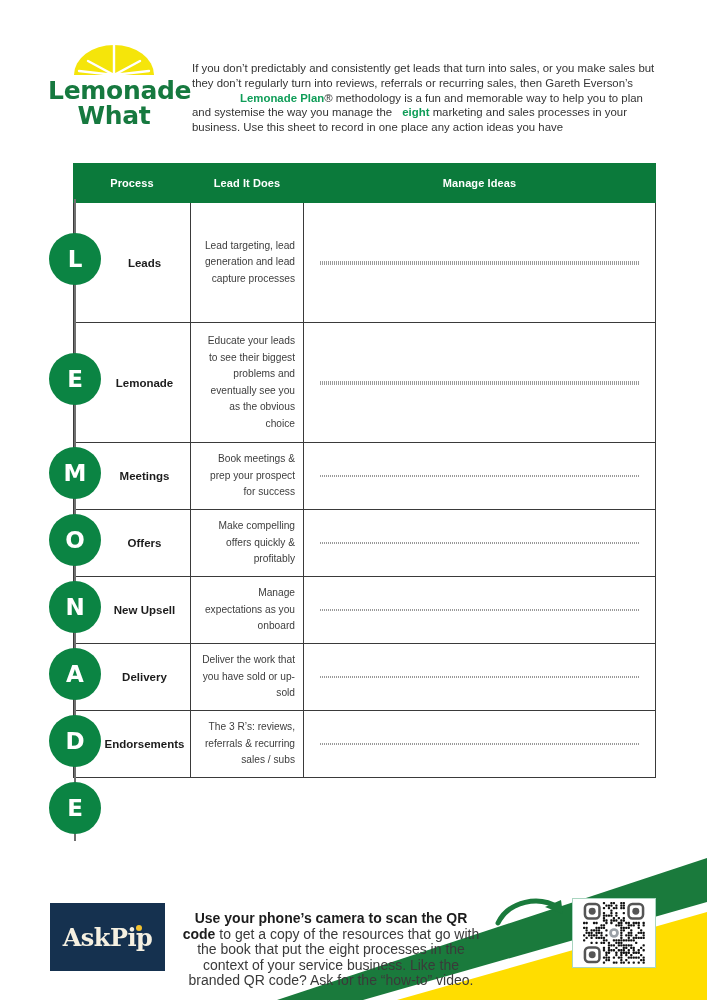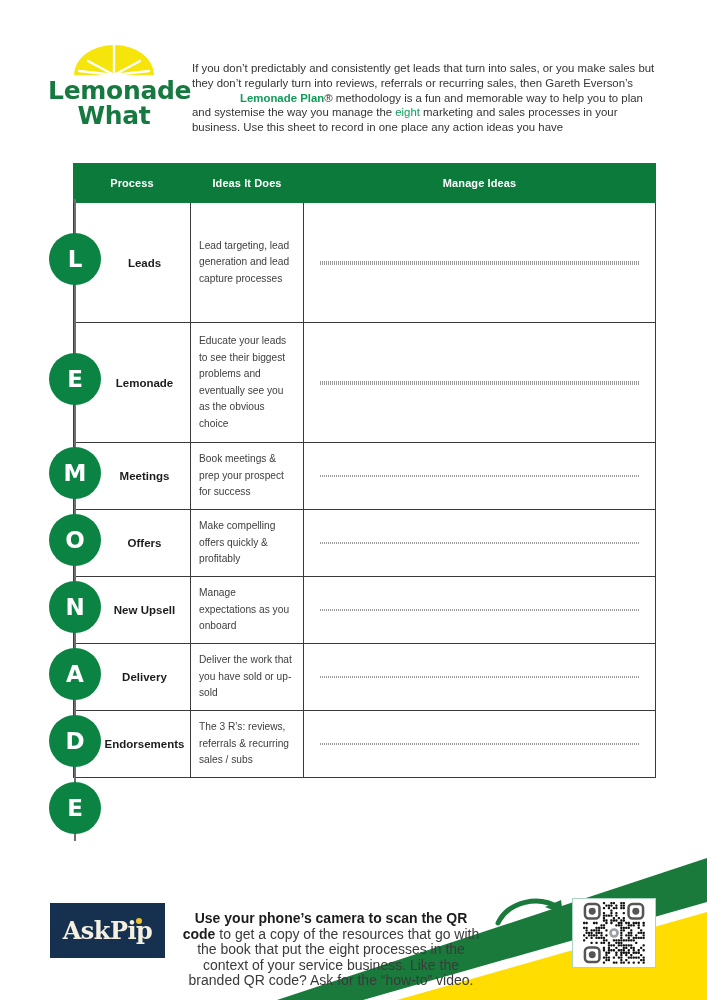--- a/index.html
+++ b/index.html
@@ -54,21 +54,21 @@
     position: absolute;
     left: 192px;
     top: 50px;
     width: 466px;
     font-size: 11.4px;
     line-height: 14.6px;
     color: #333333;
     text-align: left;
   }
   .brand-green { color: #0f9d58; font-weight: bold; padding-left: 48px; }
-  .bold-green  { color: #0f9d58; font-weight: normal; }
+  .bold-green  { color: #0f9d58; font-weight: bold; margin-left: 7px; }
 
   
   #process-table {
     position: absolute;
     left: 73px;
     top: 163px;
     width: 582px;
     border-collapse: collapse;
     table-layout: fixed;
   }
@@ -94,21 +94,21 @@
 
   .cell-process {
     position: relative;
     text-align: center;
     font-size: 11.5px;
     font-weight: bold;
     color: #1c1c1c;
     padding-left: 26px;
   }
   .cell-what {
-    text-align: left;
+    text-align: right;
     font-size: 10.2px;
     line-height: 16.5px;
     color: #3d3d3d;
     padding: 6px 8px;
   }
   .cell-ideas {
     padding: 0 16px;
   }
 
   .dotline {
@@ -140,21 +140,21 @@
     justify-content: center;
     box-sizing: border-box;
   }
 
   
   #askpip-logo {
     position: absolute;
     left: 50px;
     top: 903px;
     width: 115px;
-    height: 55px;
+    height: 68px;
     background: #15314f;
     display: flex;
     align-items: center;
     justify-content: center;
   }
   #askpip-wordmark {
     position: relative;
     font-family: "DejaVu Serif", serif;
     font-weight: bold;
     font-size: 24px;
@@ -221,21 +221,21 @@
 
 <table id="process-table">
   <colgroup>
     <col class="col-process">
       <col class="col-what">
       <col class="col-ideas">
   </colgroup>
   <thead>
     <tr>
       <th>Process</th>
-      <th>Ideas It Does</th>
+      <th>Lead It Does</th>
       <th>Manage Ideas</th>
     </tr>
   </thead>
   <tbody id="table-body">
       <tr style="height: 120px;">
         <td class="cell-process"><span>Leads</span></td>
         <td class="cell-what"><span>Lead targeting, lead generation and lead capture processes</span></td>
         <td class="cell-ideas">
           <div class="dotwrap">
             <div class="dotline"></div>

